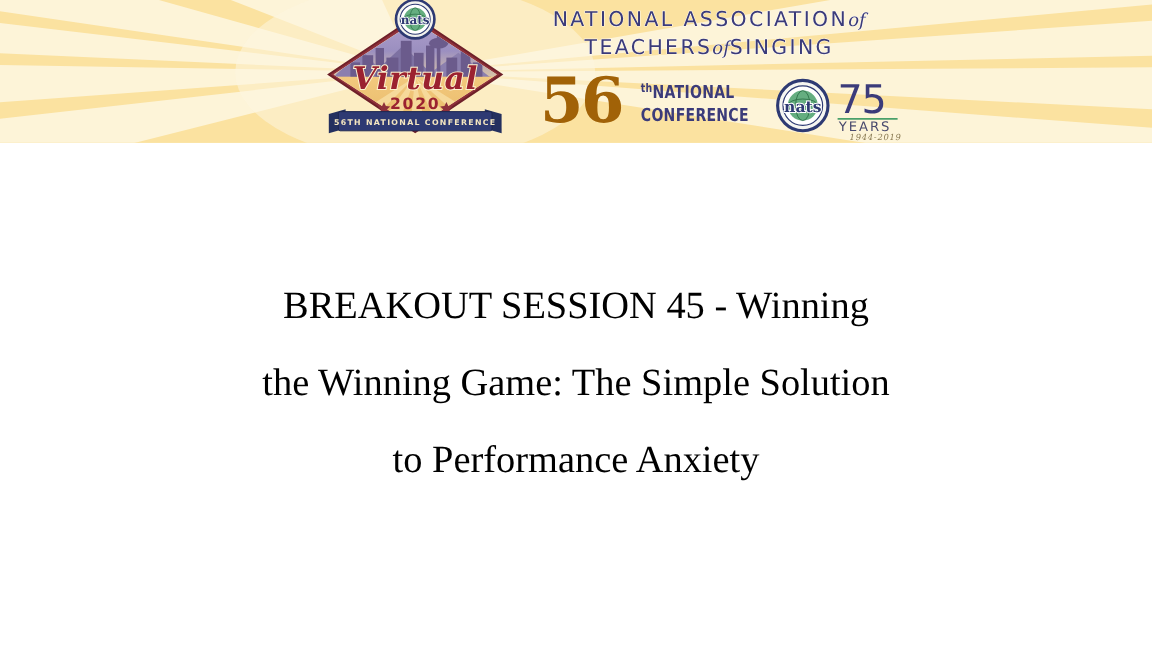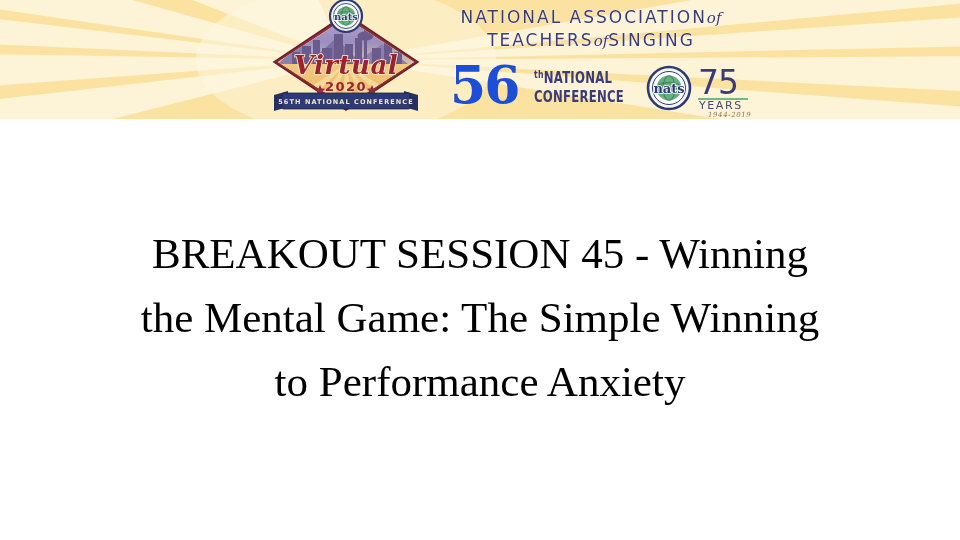--- a/index.html
+++ b/index.html
@@ -80,21 +80,21 @@
     height: 58px;
   }
   .num56 {
     position: absolute;
     left: 24px;
     top: -2px;
     font-family: "DejaVu Serif", serif;
     font-weight: bold;
     font-size: 52px;
     line-height: 52px;
-    color: #1d4ed8;
+    color: #a16207;
     letter-spacing: -2px;
   }
   .conf-text {
     position: absolute;
     left: 108px;
     top: 4px;
     font-family: "DejaVu Sans", sans-serif;
     font-weight: bold;
     font-size: 15px;
     line-height: 19px;
@@ -123,21 +123,21 @@
     position: absolute;
     left: 30px;
     top: 222px;
     width: 900px;
     text-align: center;
   }
   .slide-title {
     margin: 0;
     font-family: "Liberation Serif", serif;
     font-weight: normal;
-    font-size: 43px;
+    font-size: 32px;
     line-height: 64px;
     color: #000000;
     letter-spacing: 0px;
   }
 </style>
 </head>
 <body>
 
 <div class="banner">
 
@@ -287,16 +287,16 @@
           <text x="64" y="56" font-family="DejaVu Serif, serif" font-style="italic" font-size="7" fill="#8a7a52" letter-spacing="0.6">1944-2019</text>
         </svg>
       </div>
     </div>
   </div>
 </div>
 
 <div class="title-area">
   <h1 class="slide-title">
     <span style="display: block;">BREAKOUT SESSION 45 - Winning</span>
-    <span style="display: block;">the Mental Game: The Simple Winning</span>
+    <span style="display: block;">the Winning Game: The Simple Solution</span>
     <span style="display: block; font-family: Liberation Serif, serif;">to Performance Anxiety</span>
   </h1>
 </div>
 
 </body></html>

